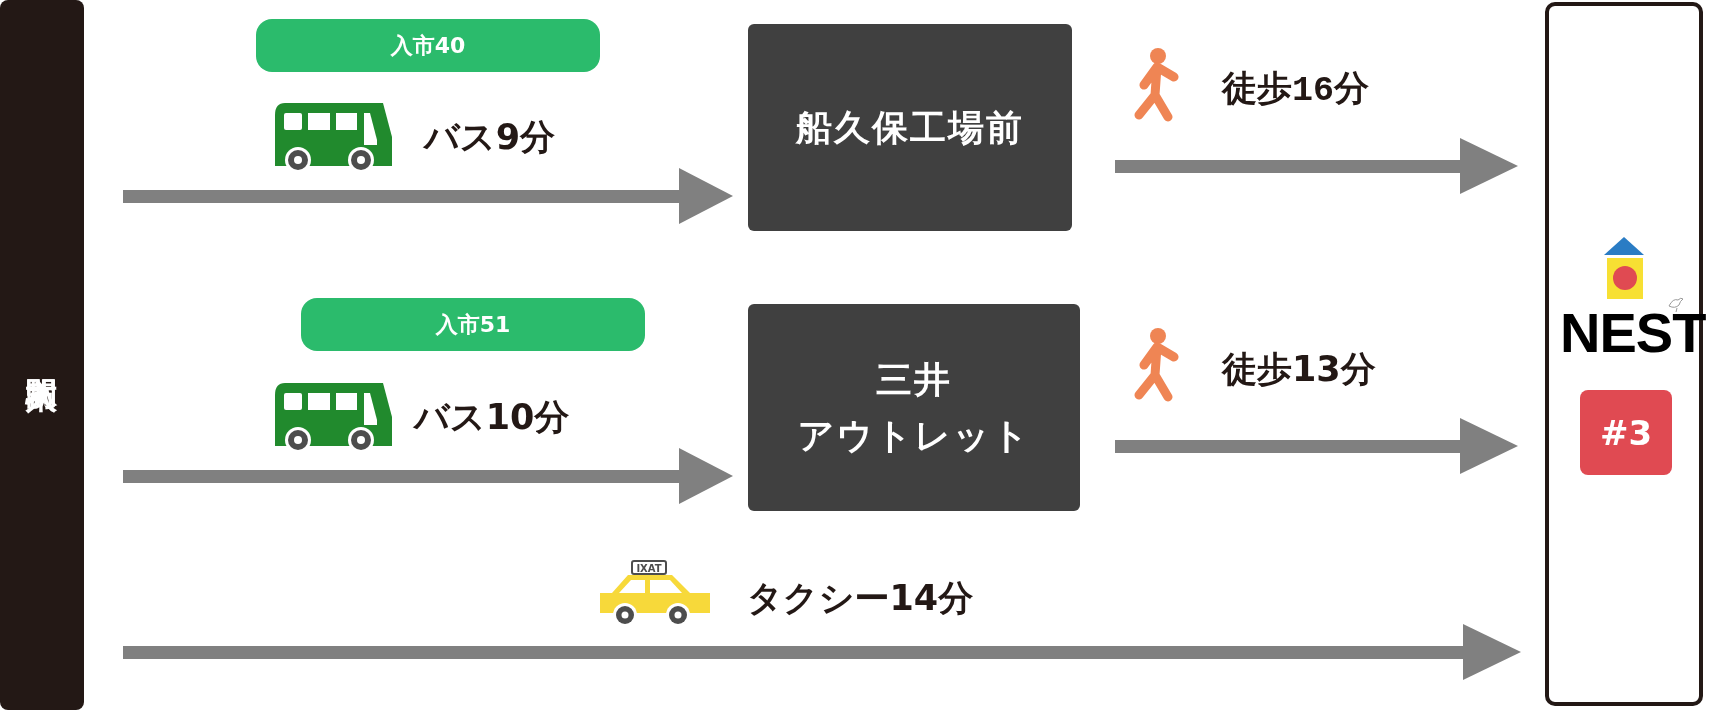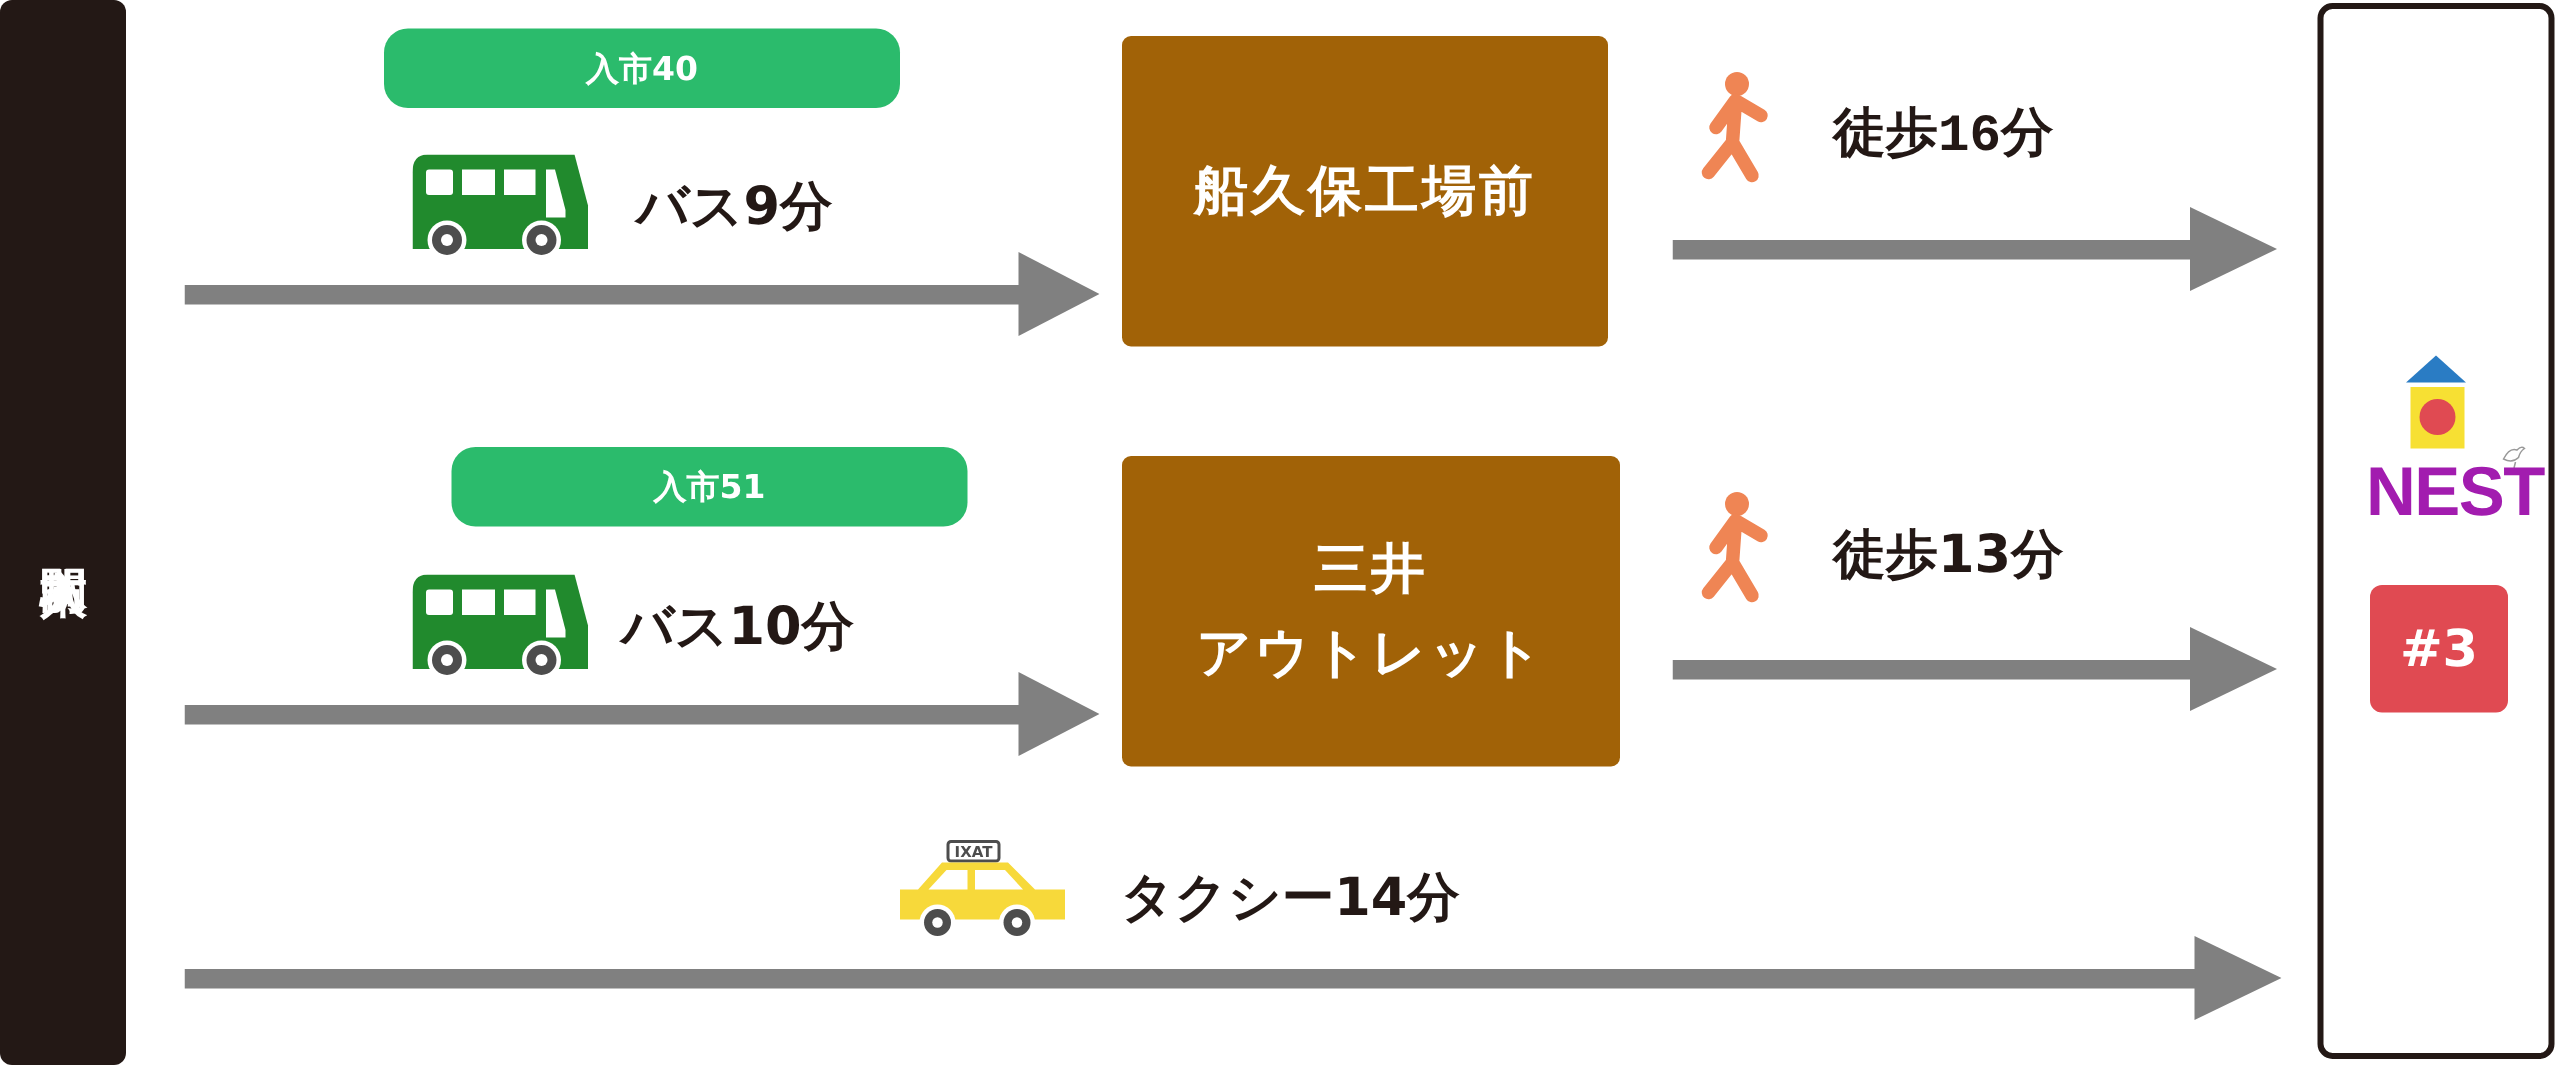--- a/index.html
+++ b/index.html
@@ -17,33 +17,33 @@
   #dest { left:1545px; top:2px; width:158px; height:704px; border:4px solid #231815;
           border-radius:10px; box-sizing:border-box; background:#fff; }
 
   
   .route-pill { background:#2bbb6c; color:#fff; border-radius:16px; width:344px; height:53px;
                 display:flex; align-items:center; justify-content:center;
                 font-weight:bold; font-size:22px; }
 
   .mode-text { color:#231815; font-weight:bold; font-size:35px; white-space:nowrap; }
 
-  .stop-box { background:#a16207; border-radius:6px; color:#fff; font-weight:bold;
+  .stop-box { background:#404040; border-radius:6px; color:#fff; font-weight:bold;
               font-size:36px; text-align:center; display:flex; flex-direction:column;
               justify-content:center; align-items:center; line-height:56px; letter-spacing:2px; }
 
   .arrow svg { display:block; }
 
   .badge { left:1580px; top:390px; width:92px; height:85px; background:#e04a52;
            border-radius:8px; color:#fff; font-weight:bold; font-size:34px;
            display:flex; align-items:center; justify-content:center; }
 
   .nest-text { left:1560px; top:300px; width:136px; text-align:right;
-               font-family:"Liberation Sans", sans-serif; font-weight:bold; font-size:46px;
-               color:#a21caf; letter-spacing:-1px; }
+               font-family:"Liberation Sans", sans-serif; font-weight:bold; font-size:56px;
+               color:#000000; letter-spacing:-1px; }
 </style>
 </head>
 <body>
 
 <div id="origin" class="abs">
   <div class="vtext">入間市駅</div>
 </div>
 
 <div class="abs route-pill" style="left:256px;top:19px;">
   <span>入市40</span>

